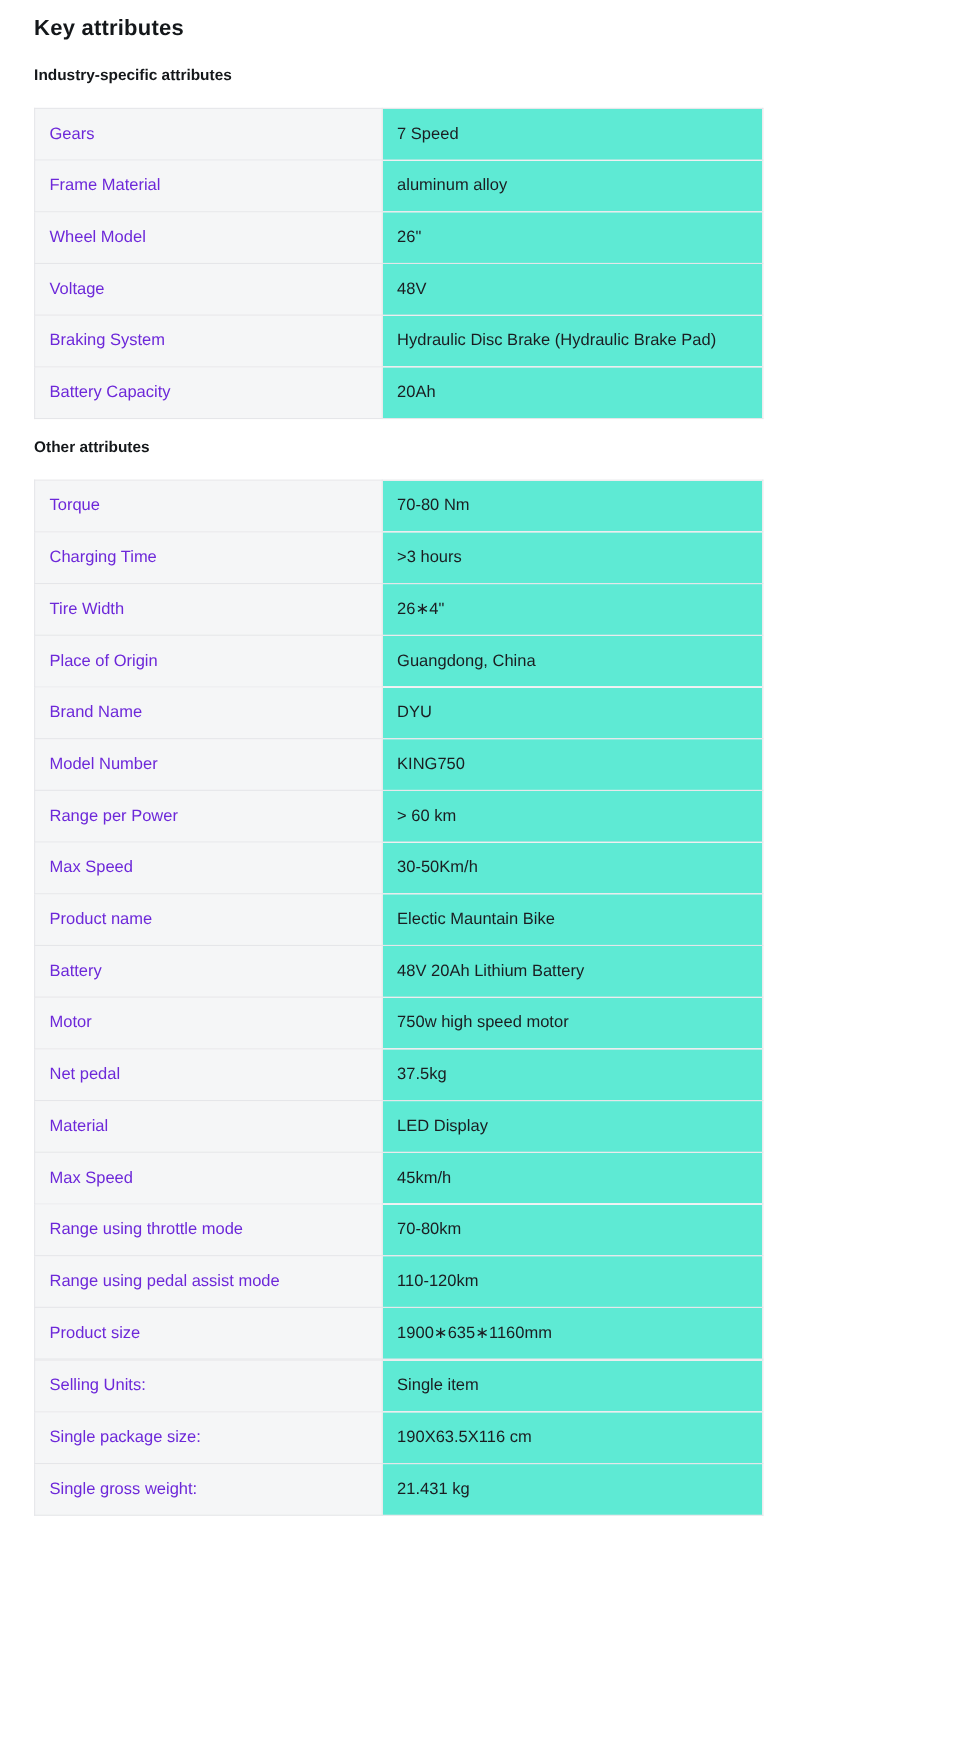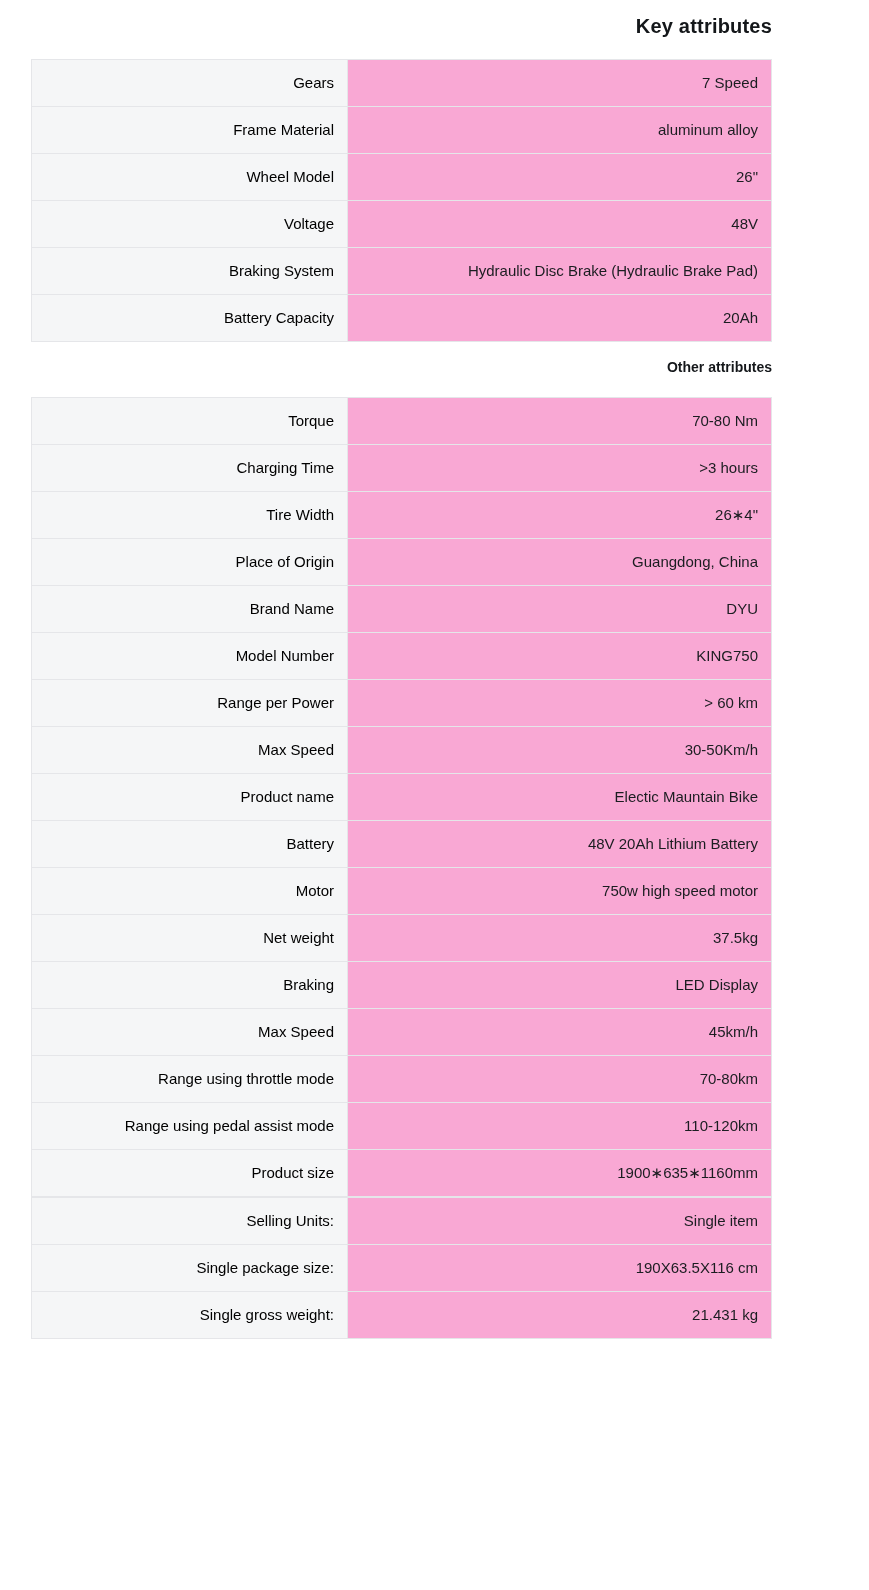--- a/index.html
+++ b/index.html
@@ -3,23 +3,22 @@
 <meta charset="utf-8">
 <style>
   html, body {
     margin: 0;
     padding: 0;
     background: #ffffff;
     font-family: "Liberation Sans", sans-serif;
     color: #1b1d21;
   }
   .page {
-    width: 741px;
+    width: 663px;
     margin: 13px 97px 46px 31px;
-    text-align: right;
   }
   .page-title {
     font-size: 20px;
     line-height: 26px;
     font-weight: 700;
     color: #14171a;
     margin: 0 0 20px 0;
     letter-spacing: 0.2px;
   }
   .group-heading {
@@ -39,35 +38,36 @@
     font-size: 15px;
     line-height: 20px;
     padding: 13px 13px;
     vertical-align: middle;
     overflow: hidden;
     white-space: nowrap;
   }
   td.cell-label {
     width: 289px; 
     background: #f5f6f7;
-    color: #000000;
+    color: #6d28d9;
   }
   td.cell-value {
-    background: #f9a8d4;
+    background: #5eead4;
     color: #1b1d21;
   }
 </style>
 </head>
 <body>
 
 <div class="page">
 
   <h2 class="page-title">Key attributes</h2>
 
   <div class="attr-group">
+    <h3 class="group-heading">Industry-specific attributes</h3>
     <table class="attr-table">
       <tbody>
         <tr>
           <td class="cell-label">Gears</td>
           <td class="cell-value">7 Speed</td>
         </tr>
         <tr>
           <td class="cell-label">Frame Material</td>
           <td class="cell-value">aluminum alloy</td>
         </tr>
@@ -133,25 +133,25 @@
         </tr>
         <tr>
           <td class="cell-label">Battery</td>
           <td class="cell-value">48V 20Ah Lithium Battery</td>
         </tr>
         <tr>
           <td class="cell-label">Motor</td>
           <td class="cell-value">750w high speed motor</td>
         </tr>
         <tr>
-          <td class="cell-label">Net weight</td>
+          <td class="cell-label">Net pedal</td>
           <td class="cell-value">37.5kg</td>
         </tr>
         <tr>
-          <td class="cell-label">Braking</td>
+          <td class="cell-label">Material</td>
           <td class="cell-value">LED Display</td>
         </tr>
         <tr>
           <td class="cell-label">Max Speed</td>
           <td class="cell-value">45km/h</td>
         </tr>
         <tr>
           <td class="cell-label">Range using throttle mode</td>
           <td class="cell-value">70-80km</td>
         </tr>

